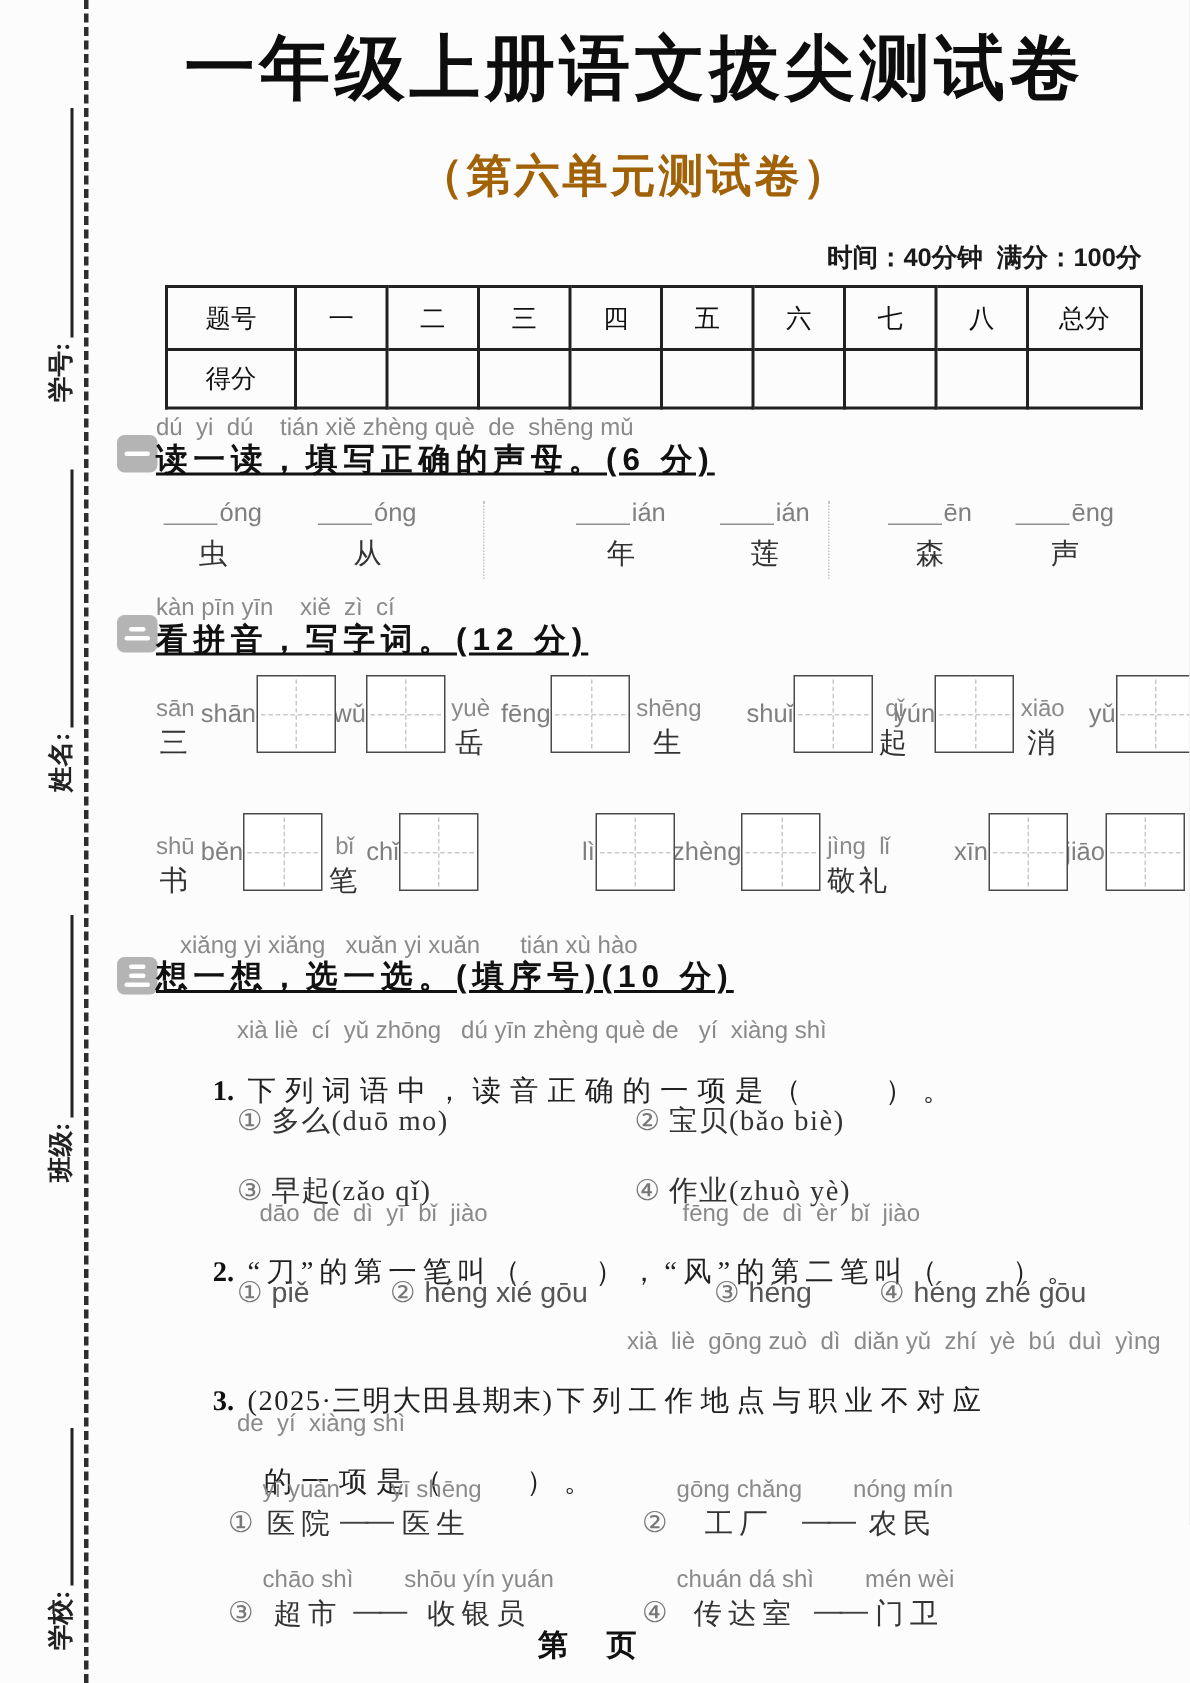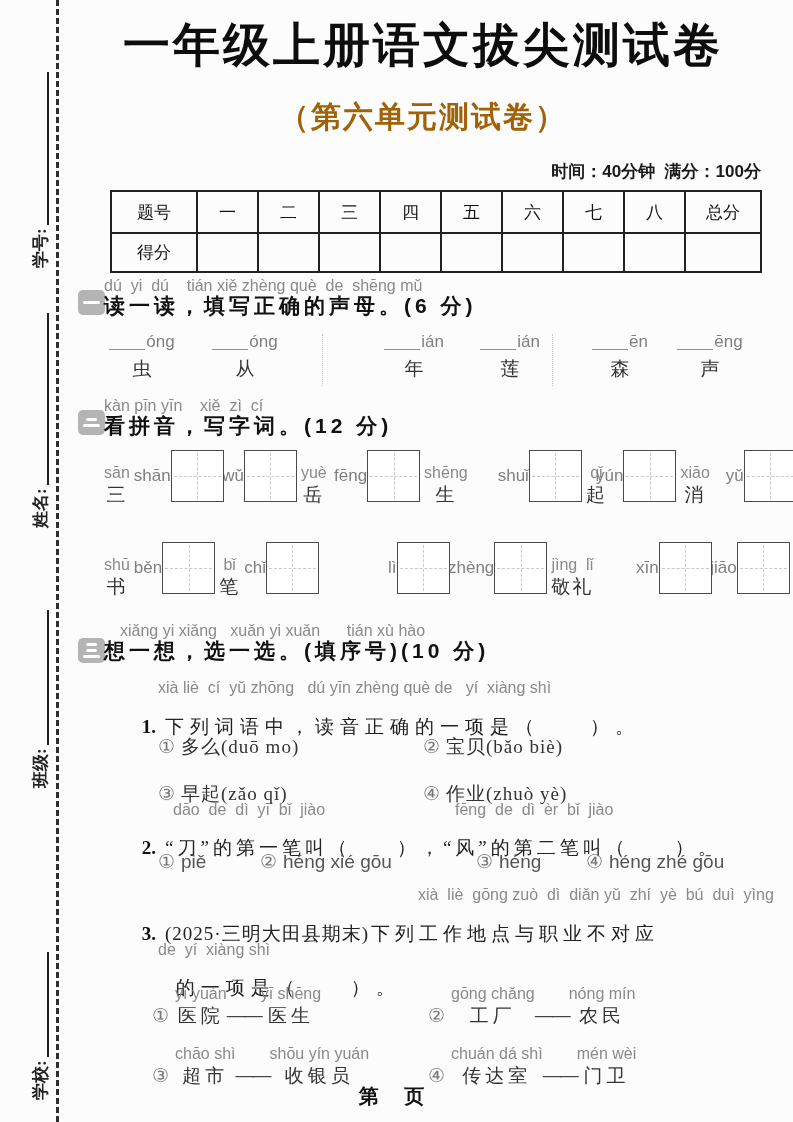--- a/index.html
+++ b/index.html
@@ -26,21 +26,21 @@
   .c0{width:84px;} .cm{width:59px;} .cl{width:74px;}
   
   .badge{position:absolute;width:27px;height:25px;background:#b4b4b4;border-radius:5px;
          display:flex;flex-direction:column;justify-content:center;align-items:center;gap:3px;}
   .badge .bar{width:17px;height:3px;background:#fff;border-radius:2px;}
   .badge .bar.sm{width:11px;}
   
   .pinyin{color:#8a8a8a;font-size:16px;white-space:pre;}
   .abs{position:absolute;}
   .sec-title{position:absolute;font-size:21px;font-weight:700;letter-spacing:4px;
-             white-space:pre;color:#111;}
+             white-space:pre;color:#111;text-decoration:underline;}
   
   .s1-item{position:absolute;width:84px;text-align:center;}
   .s1-top{display:flex;align-items:flex-end;justify-content:center;}
   .s1-blank{width:36px;border-bottom:1.5px solid #8f8f8f;height:15px;}
   .s1-final{font-size:17px;color:#7f7f7f;margin-left:1px;line-height:1;}
   .s1-hanzi{font-size:19px;color:#333;margin-top:6px;font-family:"Liberation Serif",serif;}
   .s1-sep{position:absolute;width:0;height:52px;border-left:1px dotted #c6c6c6;}
   
   .wgroup{position:absolute;display:flex;align-items:center;}
   .box-col{display:flex;flex-direction:row;align-items:center;}

